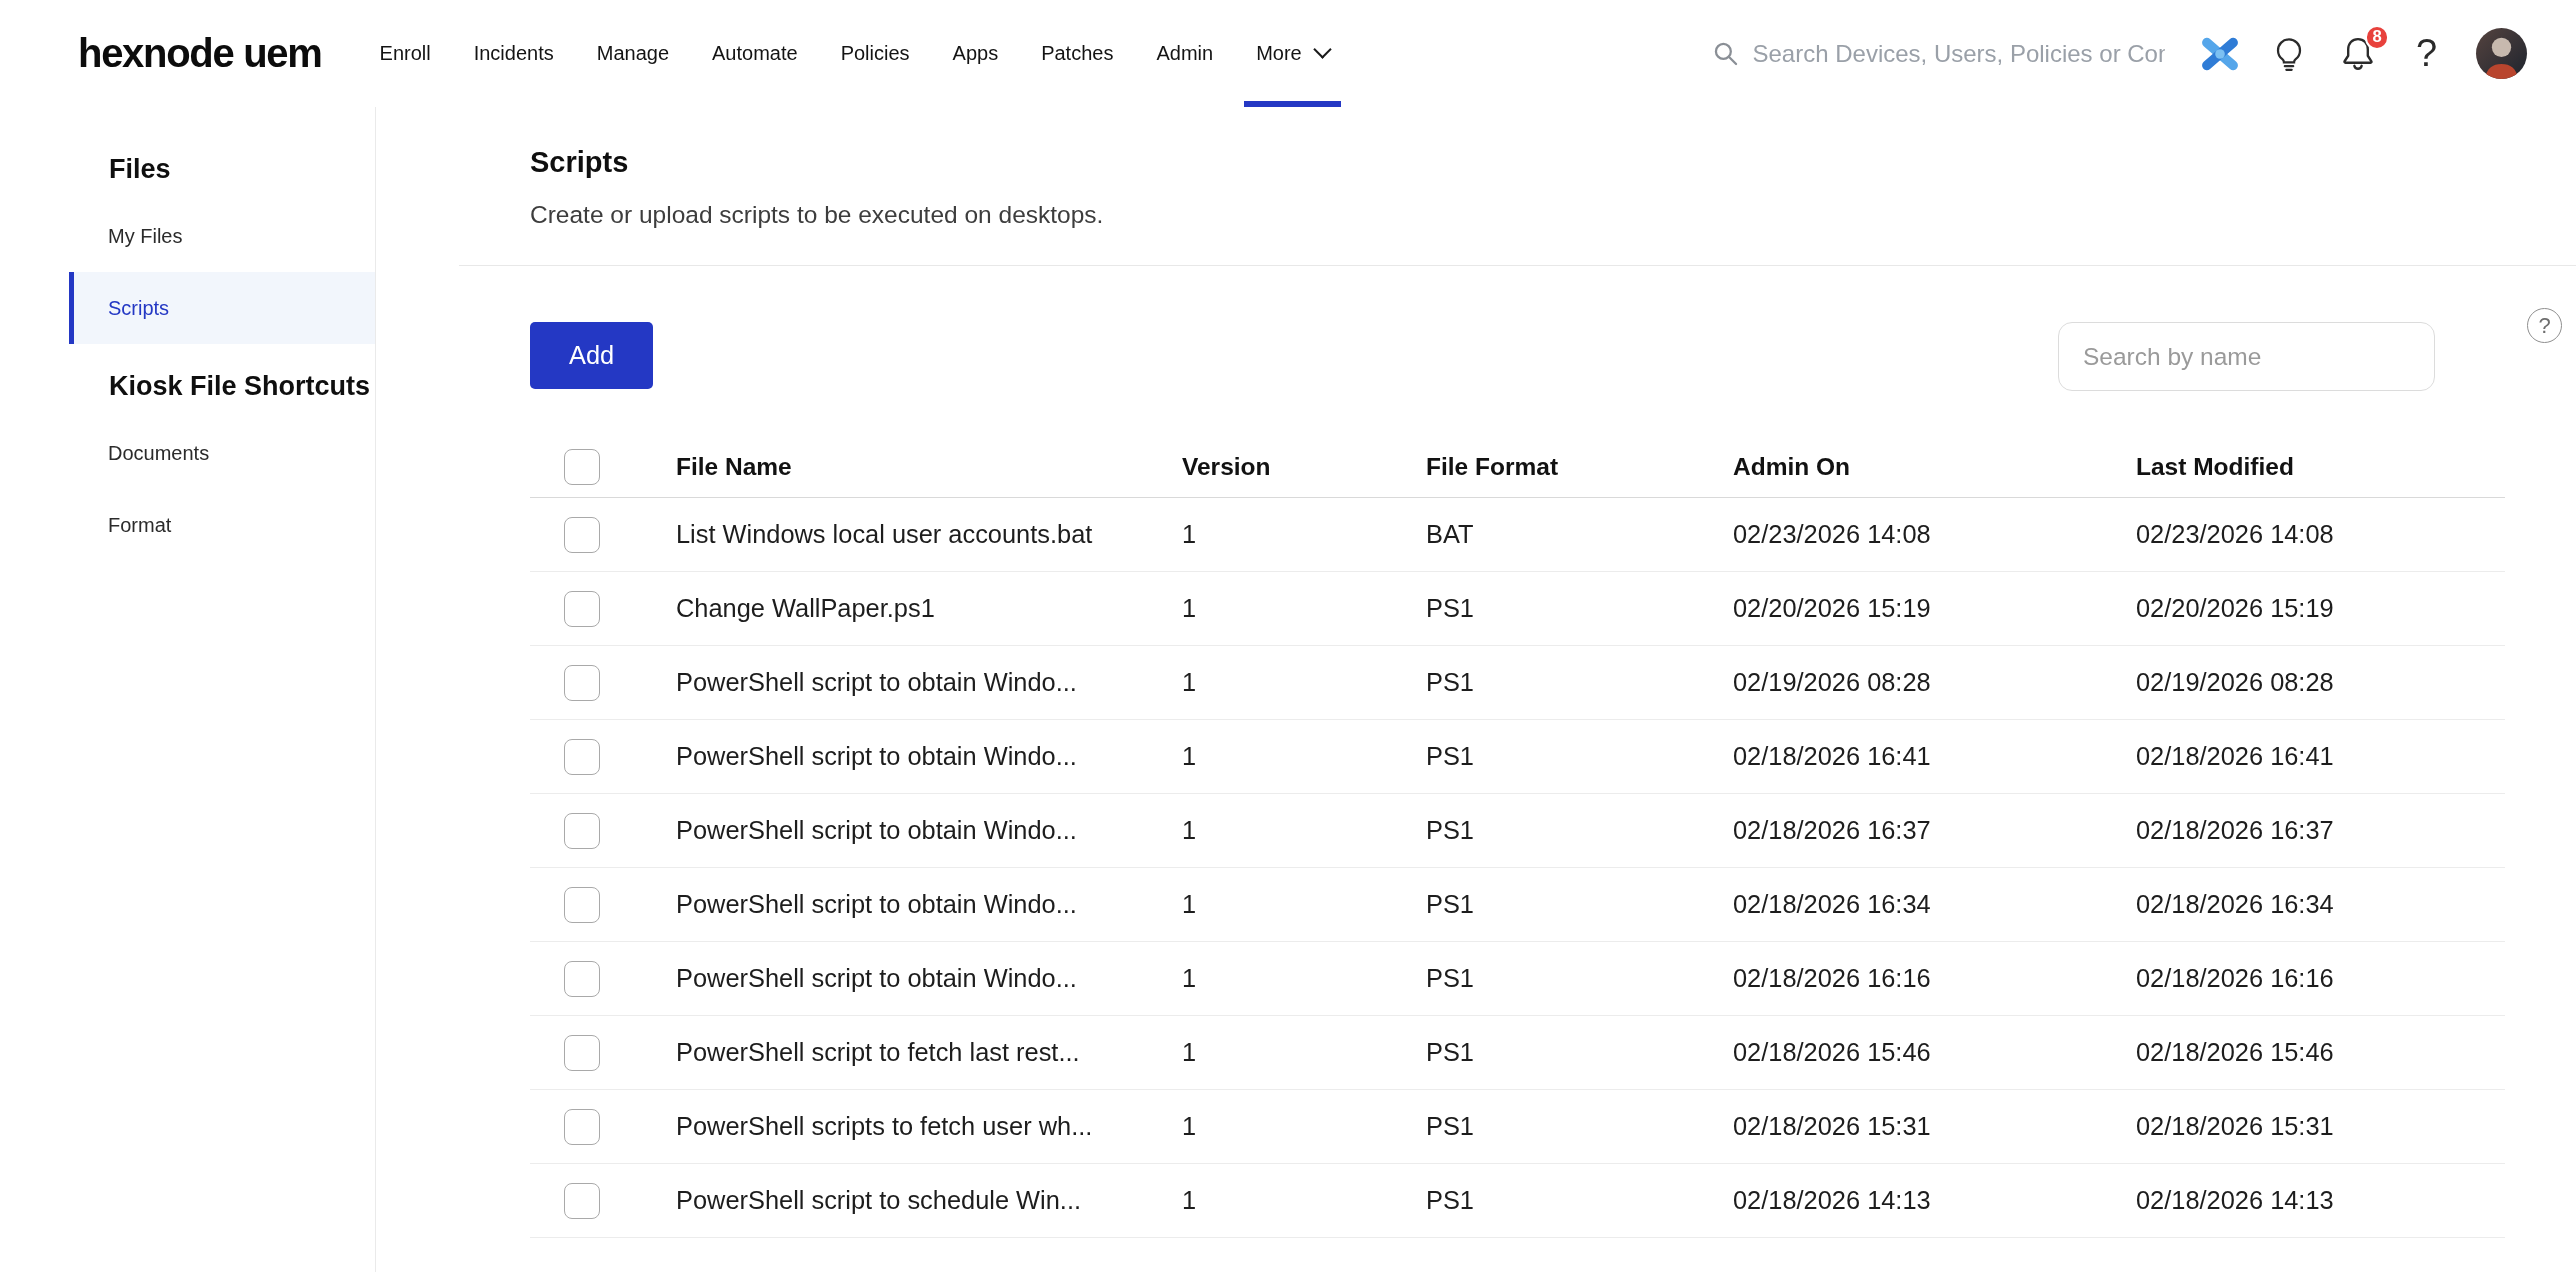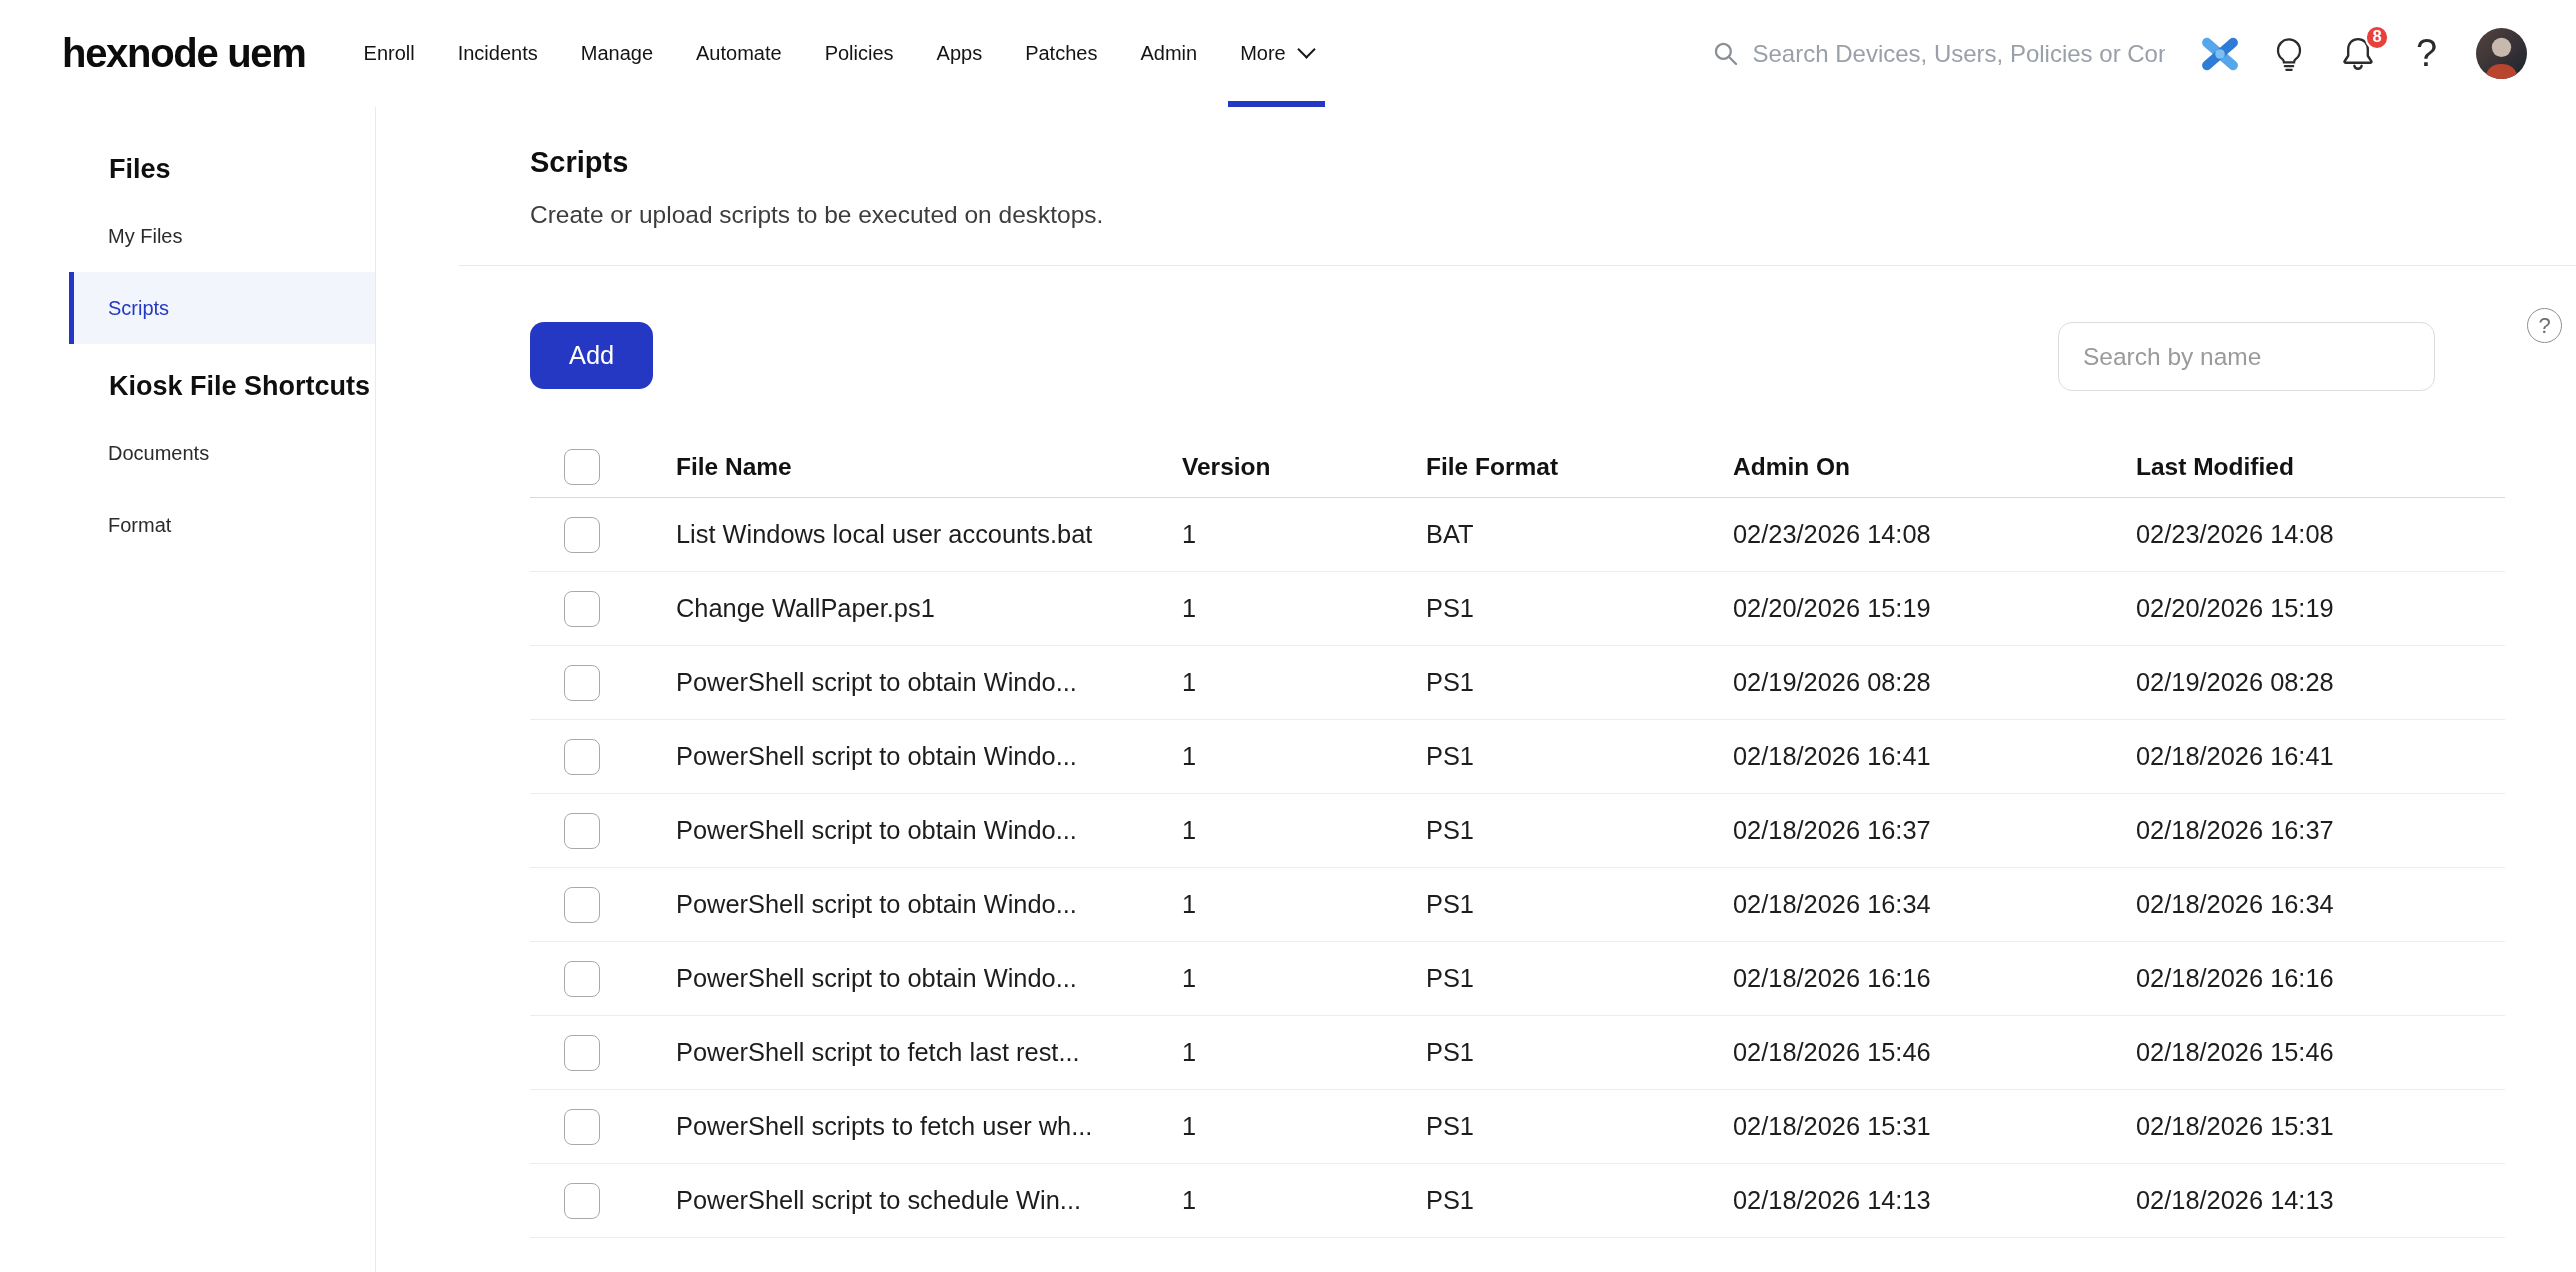--- a/index.html
+++ b/index.html
@@ -7,21 +7,21 @@
     --badge:#e8413c;
     --border-light:#ececec;
     --border-mid:#d9d9d9;
   }
   *{margin:0;padding:0;box-sizing:border-box;}
   html,body{width:2576px;height:1272px;overflow:hidden;background:#fff;
     font-family:"Liberation Sans",sans-serif;color:#1c1c1c;}
 
   
   .topbar{height:107px;display:flex;align-items:center;padding:0 49px 0 62px;position:relative;background:#fff;}
-  .logo{font-size:40px;font-weight:700;letter-spacing:-1.3px;color:#0c0c0c;white-space:nowrap;cursor:pointer;}
+  .logo{font-size:40px;font-weight:700;letter-spacing:-1.3px;color:#0c0c0c;white-space:nowrap;cursor:pointer;margin-left:16px;}
   .nav{display:flex;height:100%;margin-left:58px;gap:43px;}
   .nav-item{display:flex;align-items:center;height:100%;font-size:20px;color:#141414;cursor:pointer;position:relative;white-space:nowrap;}
   .nav-item.active::after{content:"";position:absolute;left:-12.3px;right:-12.3px;bottom:0;height:6.1px;background:var(--primary);}
   .chevron{width:13px;height:13px;border-right:2.6px solid #1a1a1a;border-bottom:2.6px solid #1a1a1a;
     transform:rotate(45deg);margin-left:14px;margin-top:-8px;}
   .nav-search{display:flex;align-items:center;margin-left:auto;gap:12.3px;}
   .nav-search input{border:none;outline:none;font-size:24px;width:412px;color:#333;background:transparent;}
   .nav-search input::placeholder{color:#9aa0a8;}
   .top-icons{display:flex;align-items:center;gap:23px;margin-left:32px;}
   .icon-btn{width:46px;height:46px;display:flex;align-items:center;justify-content:center;position:relative;cursor:pointer;}
@@ -39,21 +39,21 @@
   .side-item{height:72px;display:flex;align-items:center;margin-left:69px;padding-left:34px;
     border-left:5.3px solid transparent;font-size:20px;color:#2b2b2b;cursor:pointer;}
   .side-item.active{background:#f2f6fc;border-left-color:var(--primary);color:var(--primary);}
 
   
   .main{position:absolute;top:107px;left:459px;right:0;bottom:0;background:#fff;}
   .page-header{height:159px;padding:39px 0 0 71px;border-bottom:1.8px solid #e8e8e8;}
   .page-title{font-size:29px;font-weight:600;color:#0f0f0f;}
   .page-subtitle{font-size:24.5px;color:#3d3d3d;margin-top:22px;}
   .toolbar{display:flex;align-items:flex-start;justify-content:space-between;padding:56px 141px 0 71px;}
-  .btn-add{background:var(--primary);color:#fff;border:none;border-radius:14px;font-size:25.4px;
+  .btn-add{background:var(--primary);color:#fff;border:none;border-radius:5px;font-size:25.4px;
     padding:0 39px;height:67px;cursor:pointer;font-family:inherit;}
   .search-name input{width:377px;height:69px;border:1.8px solid #dcdcdc;border-radius:14px;font-size:24.5px;
     padding:0 24px;outline:none;color:#333;font-family:inherit;}
   .search-name input::placeholder{color:#9a9a9a;}
 
   
   .table{margin:46px 71px 0 71px;}
   .thead,.trow{display:grid;grid-template-columns:146px 506px 244px 307px 403px 371px;align-items:center;}
   .thead{height:61px;border-bottom:1.8px solid var(--border-mid);}
   .thead .col{font-weight:600;font-size:24.5px;color:#121212;cursor:pointer;}

